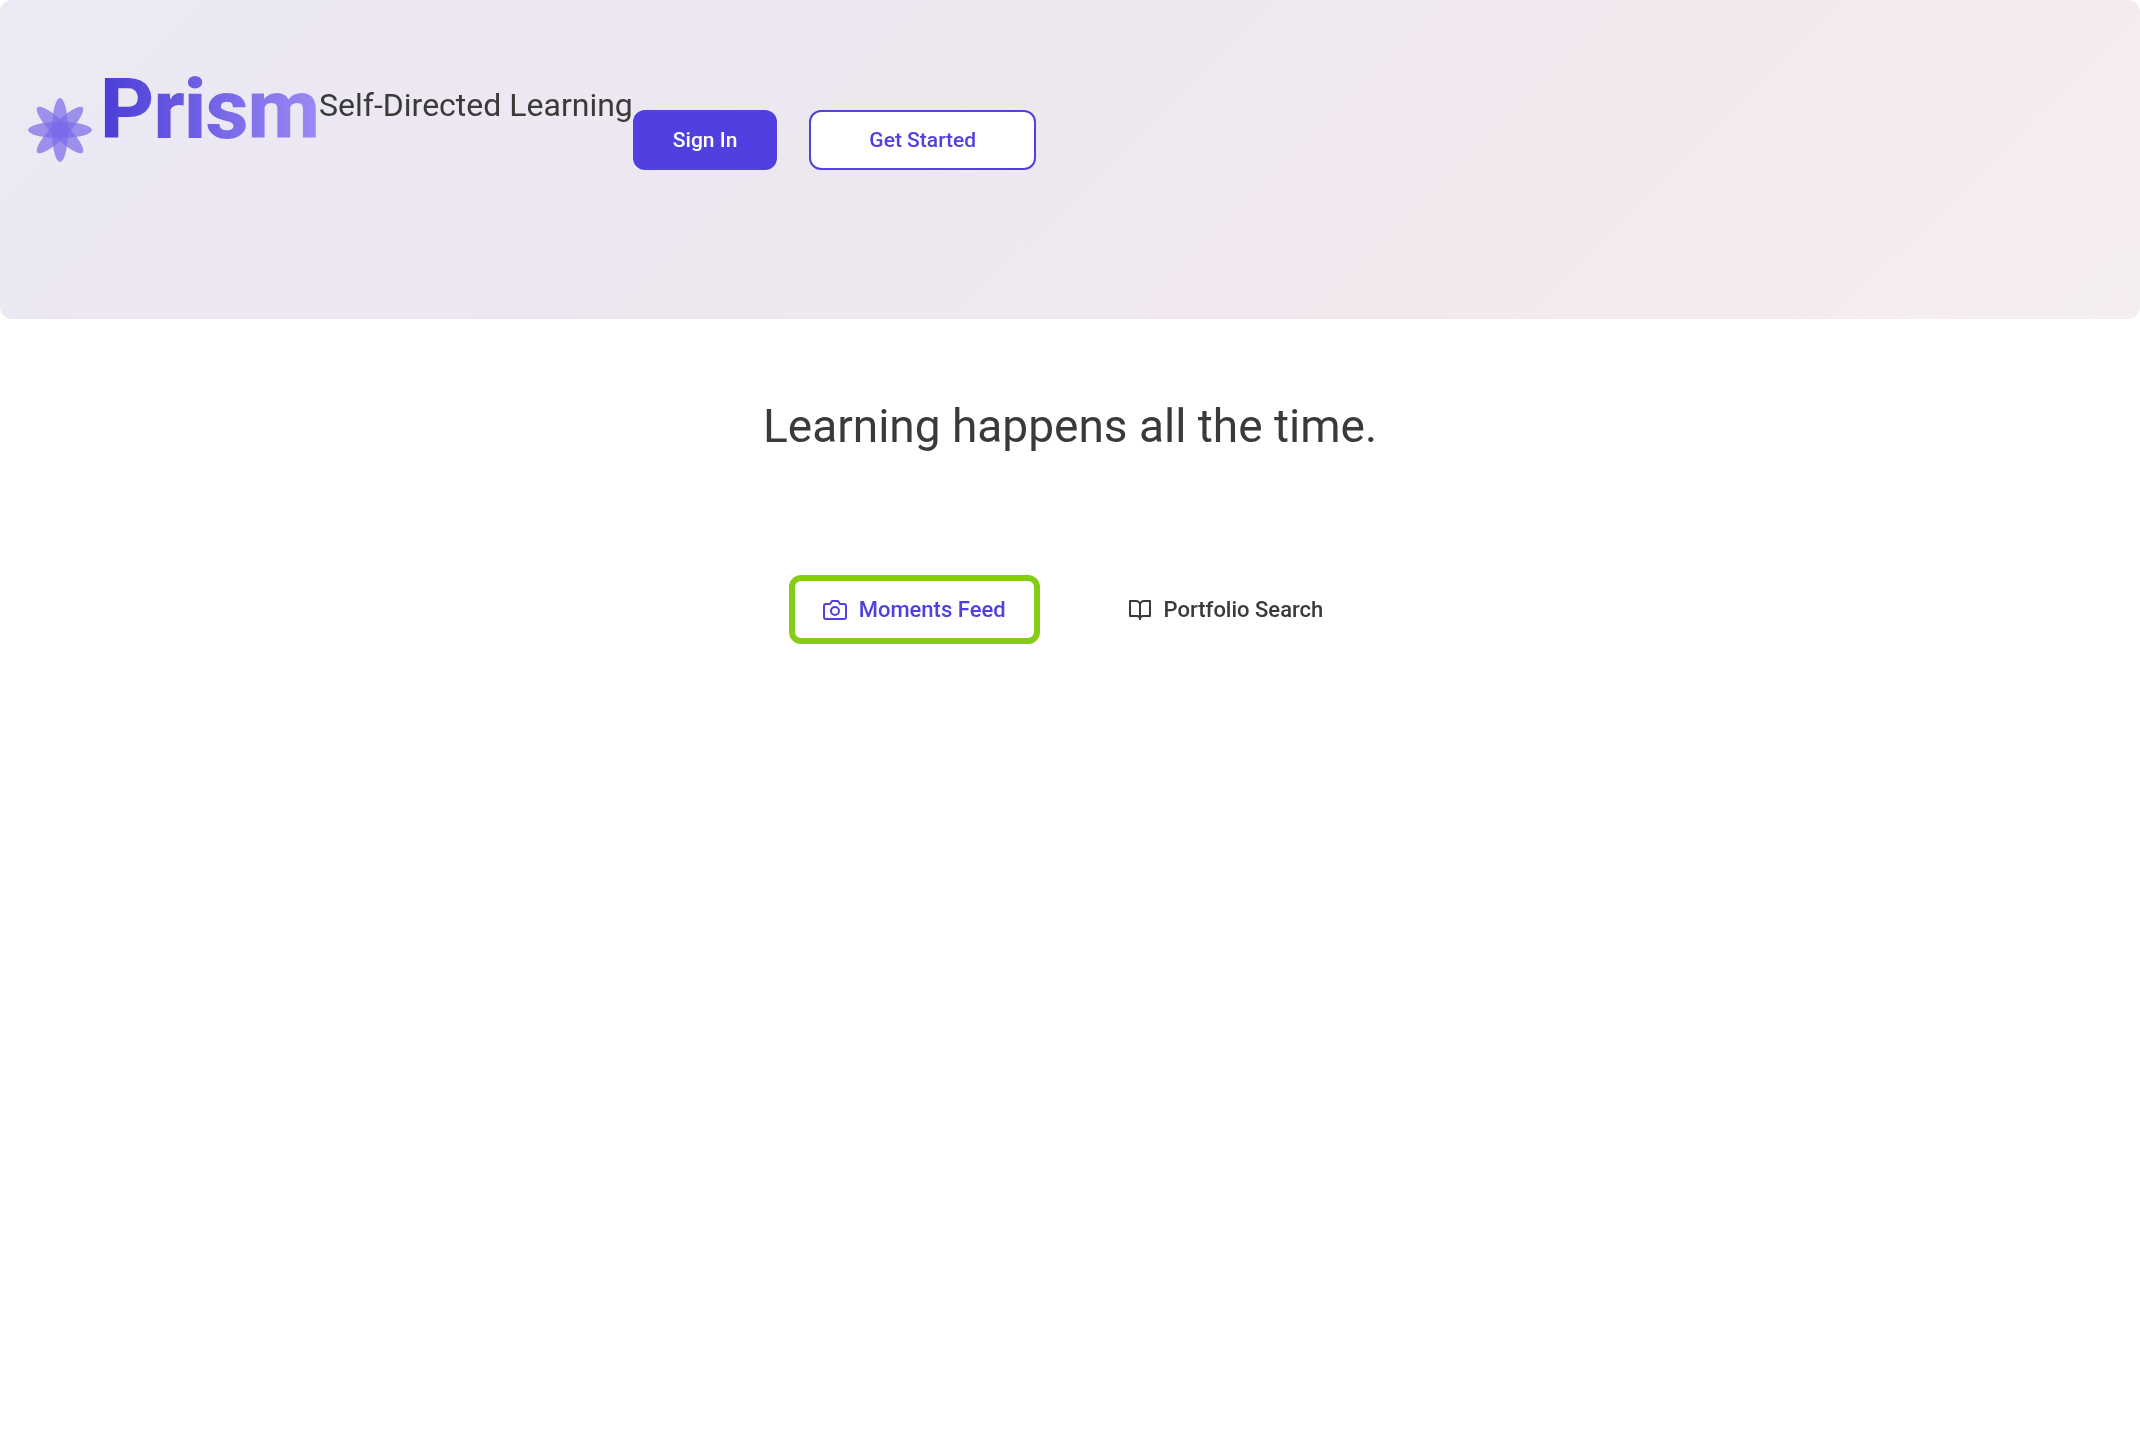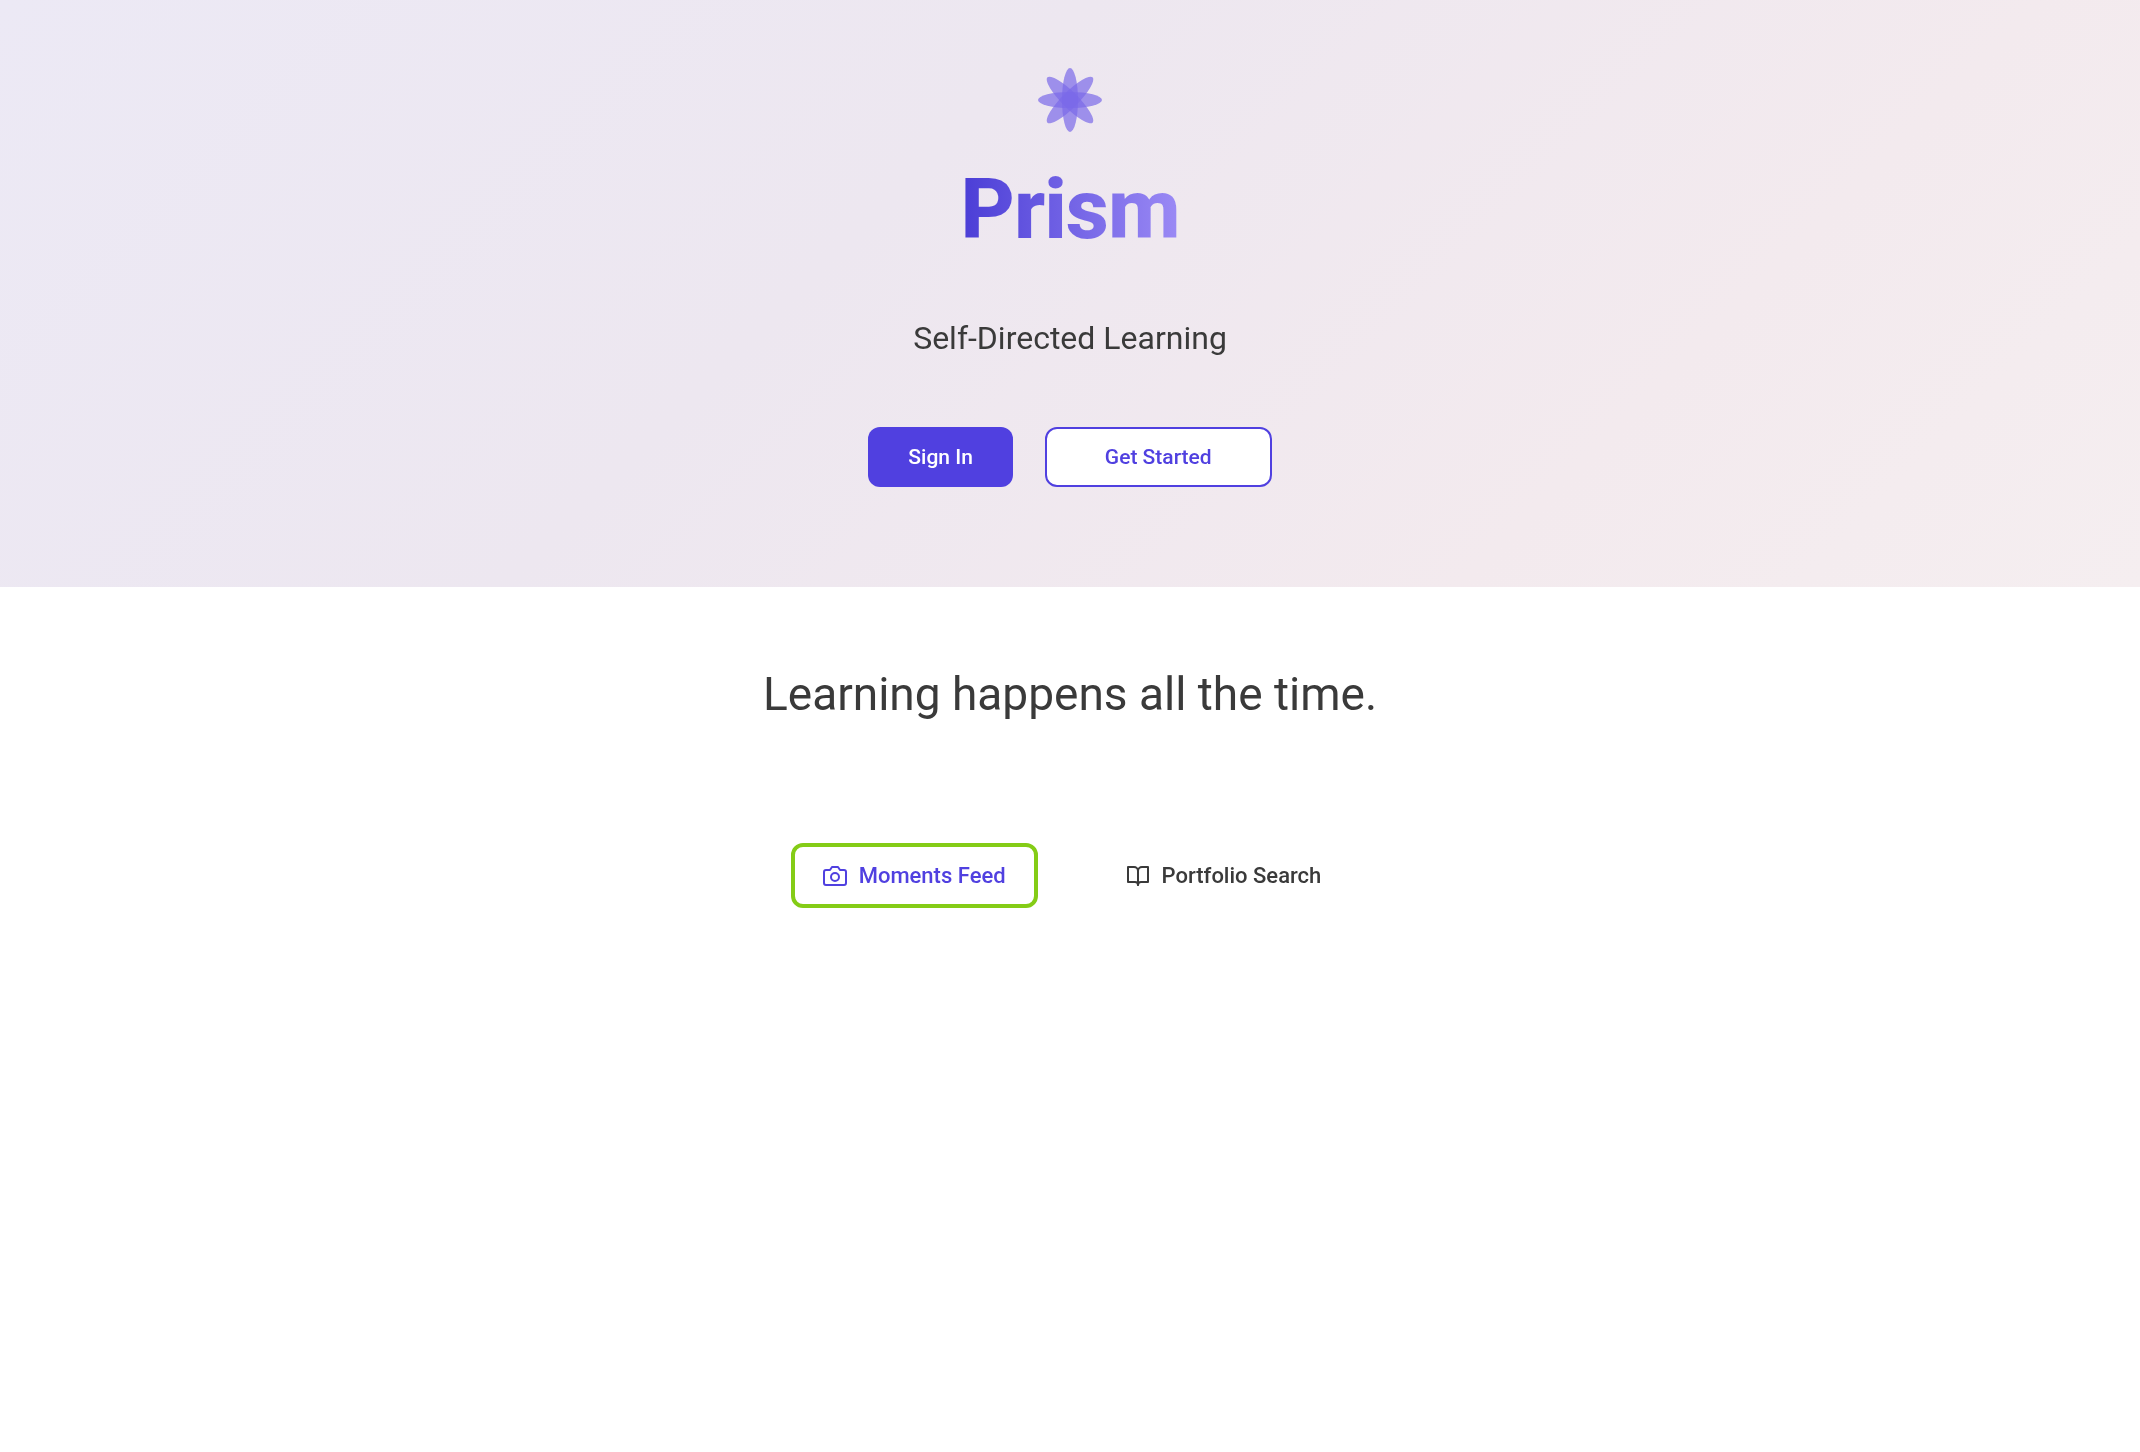--- a/index.html
+++ b/index.html
@@ -10,23 +10,23 @@
     
     body {
       font-family: -apple-system, BlinkMacSystemFont, 'Segoe UI', Roboto, Helvetica, Arial, sans-serif;
       background: #ffffff;
     }
     
     .hero {
       background: linear-gradient(135deg, #ece9f5 0%, #ede7f0 40%, #f3eaee 75%, #f5eef0 100%);
       padding: 60px 20px 100px;
       display: flex;
-      flex-direction: column;
       align-items: center;
       text-align: center;
+      border-radius: 12px;
     }
     
     .logo-icon {
       width: 80px;
       height: 80px;
       margin-bottom: 20px;
     }
     
     .brand-title {
       font-size: 84px;
@@ -112,21 +112,21 @@
       font-size: 22px;
       font-weight: 500;
       cursor: pointer;
       border-radius: 12px;
       background: transparent;
       border: none;
       font-family: inherit;
     }
     
     .tab-active {
-      border: 4px solid #84cc16;
+      border: 6px solid #84cc16;
       color: #5040e0;
       background: #ffffff;
     }
     
     .tab-inactive {
       color: #3a3a3a;
     }
     
     .tab-icon {
       display: flex;

